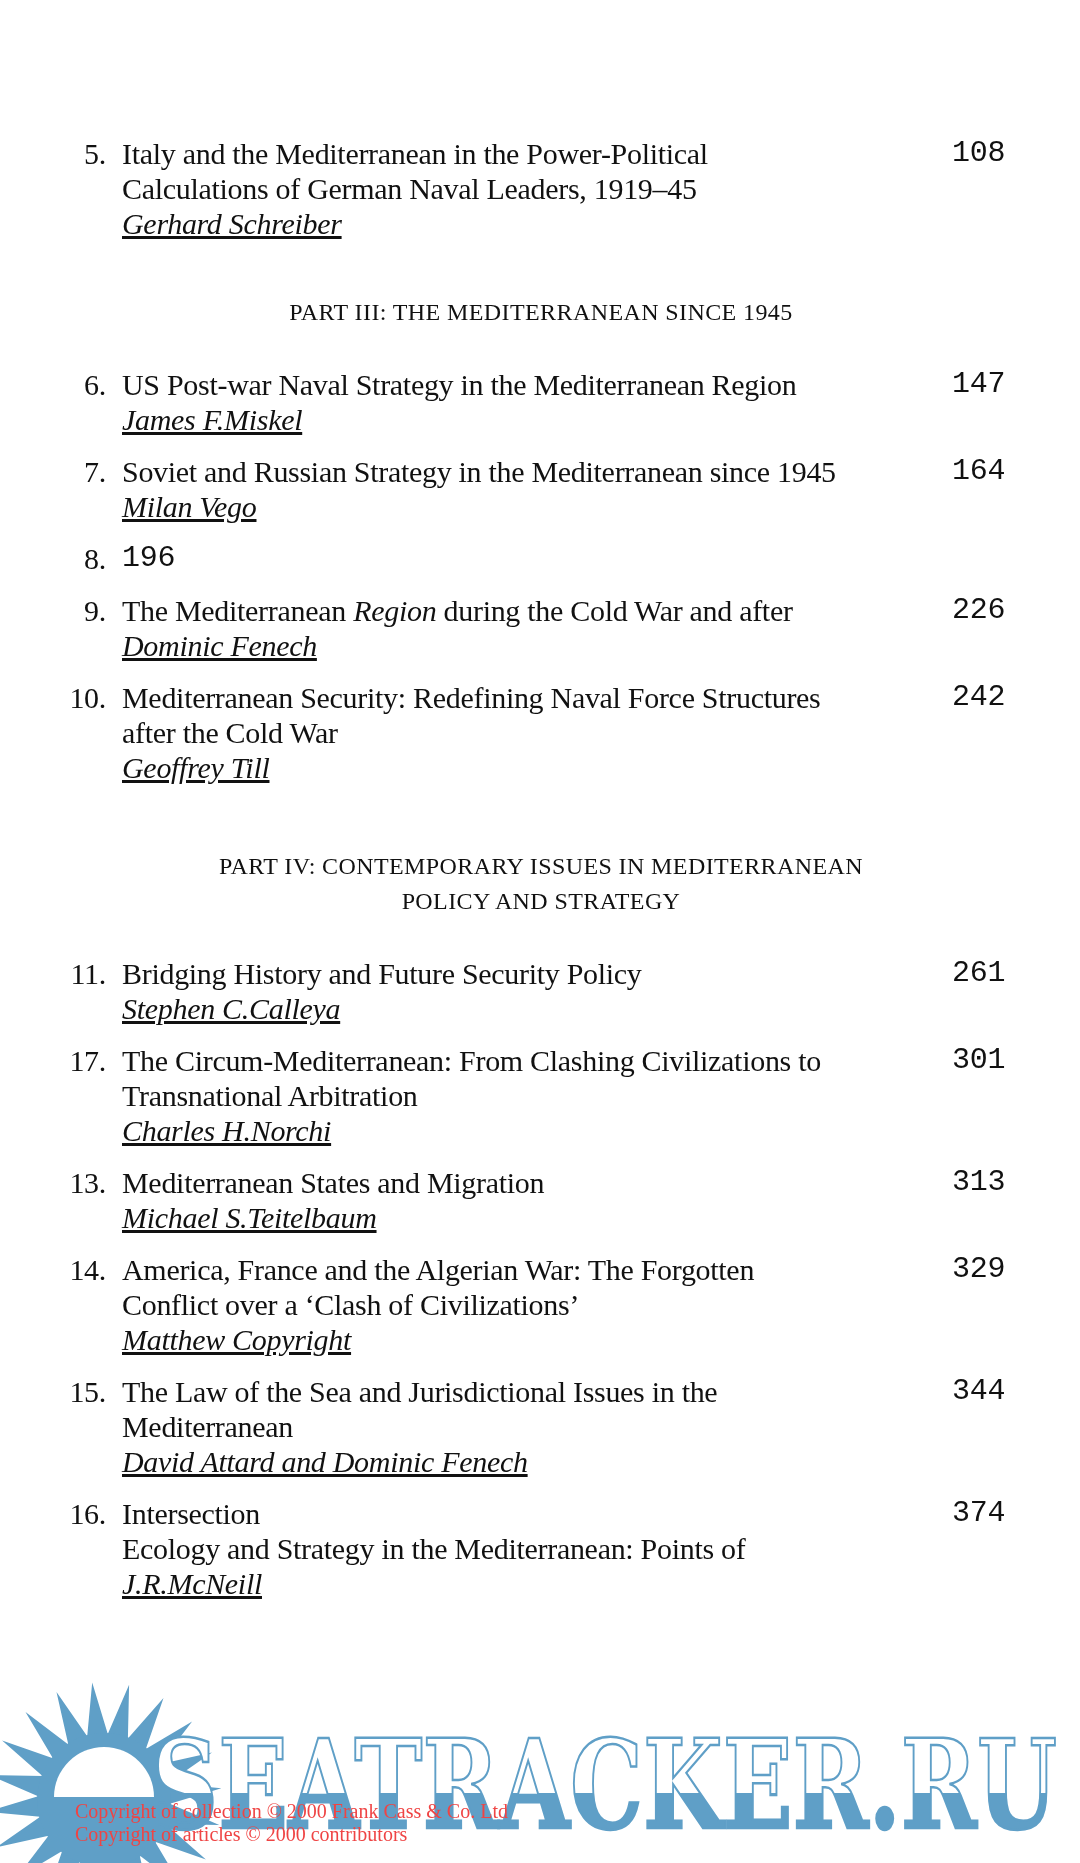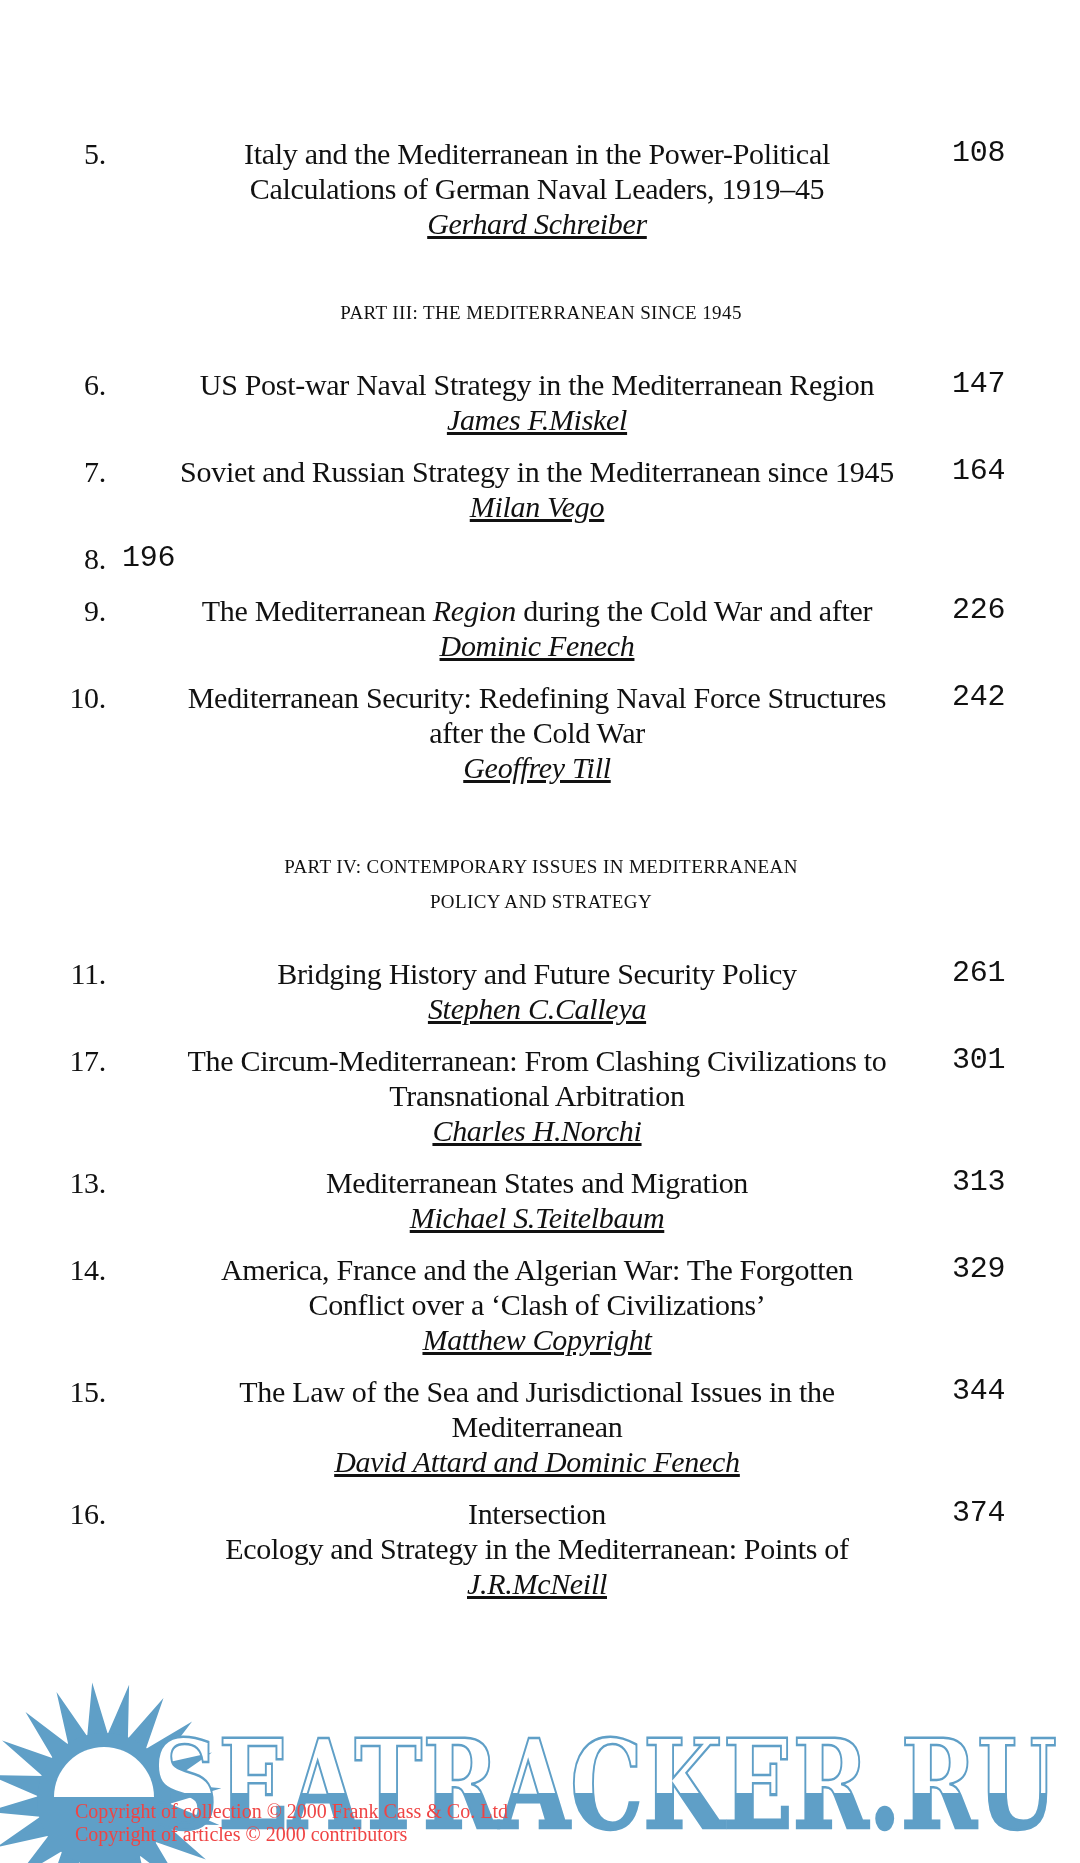--- a/index.html
+++ b/index.html
@@ -9,28 +9,28 @@
     font-family:"Liberation Serif","DejaVu Serif",serif;
   }
   
   main.toc{
     position:relative;z-index:2;
     padding:136px 58px 0 60px;
     font-size:30px;line-height:35px;letter-spacing:-0.3px;
   }
   .section{margin:0;}
   .part-heading{
-    text-align:center;font-size:19px;line-height:35px;
+    text-align:center;font-size:24px;line-height:35px;
     letter-spacing:0.4px;margin:54px 0 37px 0;
   }
   .section:nth-of-type(3) .part-heading{margin-top:64px;}
   .entry{display:flex;align-items:flex-start;margin-bottom:17px;}
   .num{flex:none;width:46px;padding-right:16px;text-align:right;}
   .body{flex:1;min-width:0;}
-  .tline,.author{white-space:nowrap;overflow:visible;text-align:center;}
+  .tline,.author{white-space:nowrap;overflow:visible;}
   .author{font-style:italic;text-decoration:underline;}
   .it{font-style:italic;}
   .pagenum{flex:none;width:70px;font-family:Liberation Mono, monospace;}
   
   .watermark-svg{position:absolute;left:0;top:1670px;z-index:1;display:block;}
   
   .footer{
     position:absolute;left:75px;top:1800px;z-index:3;
     font-size:20px;line-height:23px;color:#ef4444;letter-spacing:0;
   }

